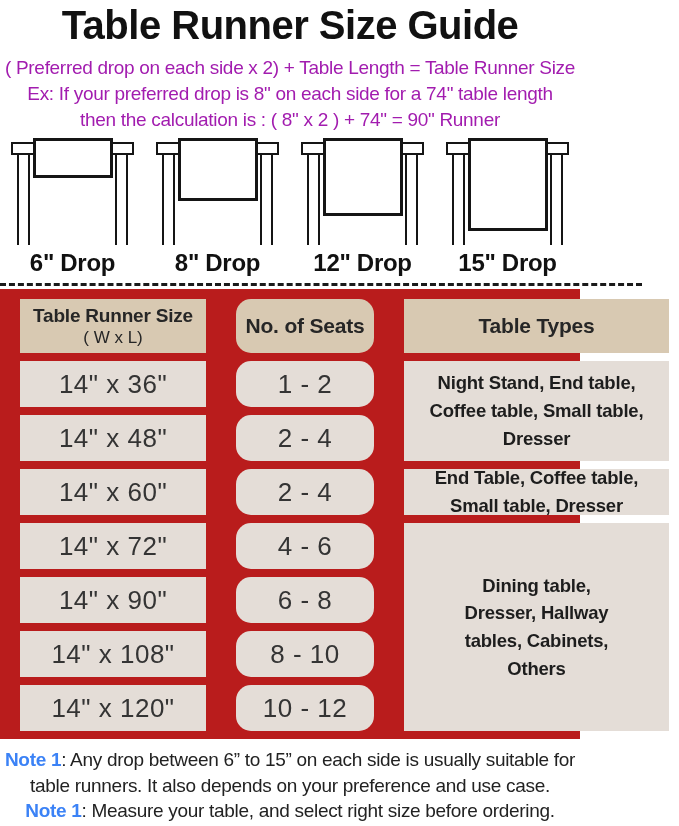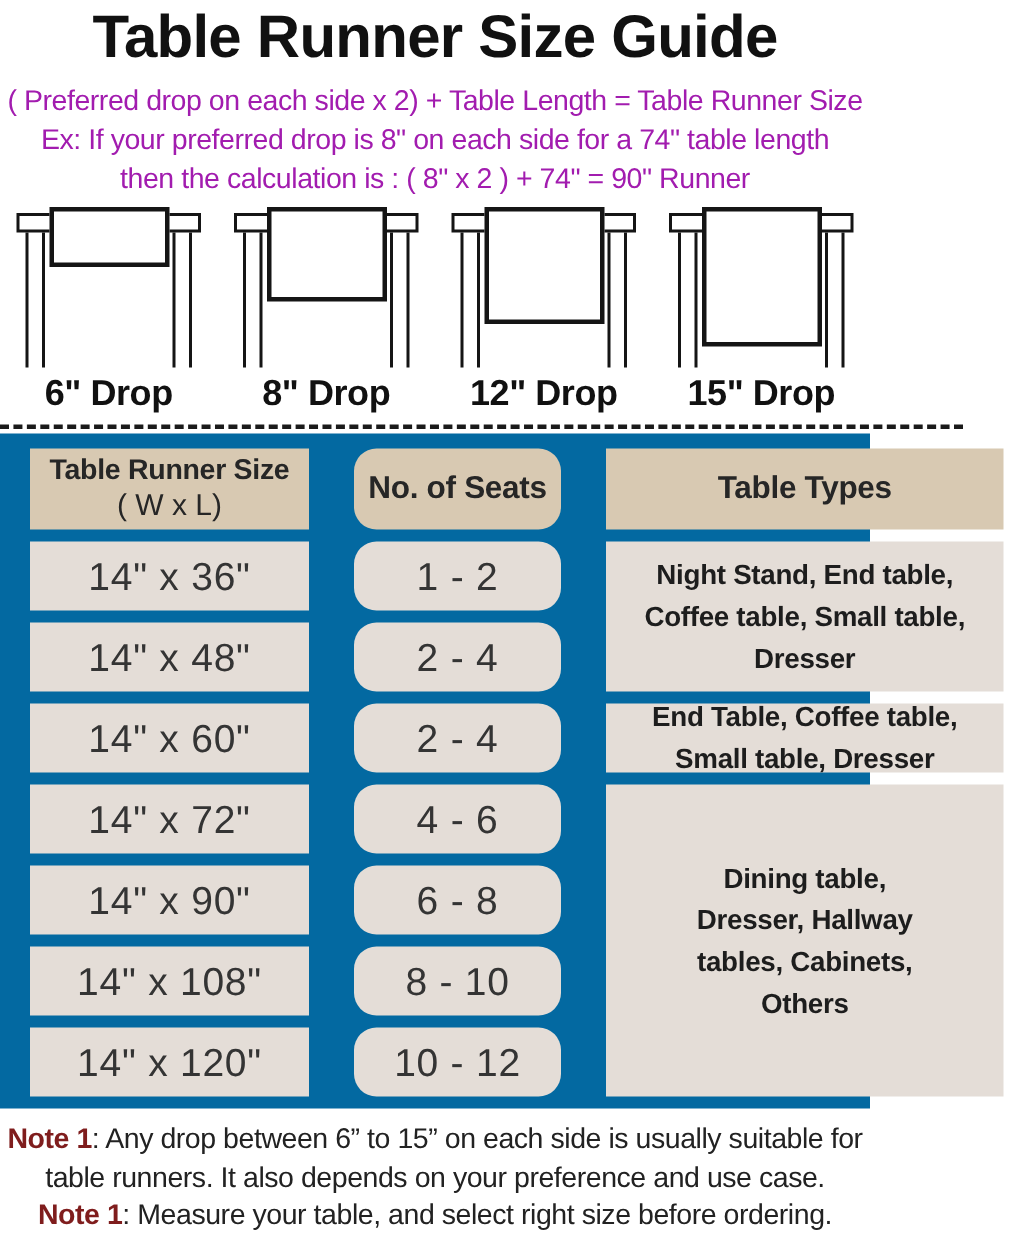--- a/index.html
+++ b/index.html
@@ -56,37 +56,37 @@
     margin-top: 4px; letter-spacing: -0.3px;
   }
 
   
   .dashed-divider {
     width: 642px; margin: 6px auto 0;
     border-top: 3px dashed #1a1a1a; height: 0;
   }
 
   
-  .table-section { background: #0369a1; margin-top: 3px; }
+  .table-section { background: #b91c1c; margin-top: 3px; }
   .size-grid {
     display: grid;
     grid-template-columns: 186px 138px 265px;
     grid-template-rows: 54px repeat(7, 46px);
     column-gap: 30px; row-gap: 8px;
     padding: 10px 0 8px 20px;
   }
   .cell {
     display: flex; flex-direction: column;
     align-items: center; justify-content: center;
     text-align: center;
   }
   .hdr-cell { background: #d8c9b2; color: #262626; }
   .body-cell { background: #e4ddd7; }
   .hdr-title { font-size: 19px; font-weight: 700; letter-spacing: -0.2px; }
-  .hdr-sub { font-size: 20px; font-weight: 400; margin-top: 1px; }
+  .hdr-sub { font-size: 17px; font-weight: 400; margin-top: 1px; }
   .hdr-big { font-size: 21px; font-weight: 700; letter-spacing: -0.2px; }
   .val {
     font-size: 26px; font-weight: 400; color: #343434; letter-spacing: 0.5px;
   }
   .types-text {
     display: block; margin: 0 auto;
     font-size: 18.5px; font-weight: 700; line-height: 1.5; color: #1d1d1d;
     letter-spacing: -0.2px;
   }
   .ta { max-width: 222px; text-align: center; }
@@ -99,21 +99,21 @@
   .types-a { grid-column: 3; grid-row: 2 / span 2; }
   .types-b { grid-column: 3; grid-row: 4; }
   .types-c { grid-column: 3; grid-row: 5 / span 4; }
 
   
   .notes { text-align: center; padding-top: 8px; }
   .note-line {
     font-size: 19px; letter-spacing: -0.3px; color: #222;
     line-height: 1.35; white-space: nowrap;
   }
-  .note-line strong { font-weight: 700; color: #7f1d1d; }
+  .note-line strong { font-weight: 700; color: #3b82f6; }
 </style>
 </head>
 <body>
 
 <div class="page">
 
   <div class="hdr-block">
     <div class="title">Table Runner Size Guide</div>
     <p class="sub">( Preferred drop on each side x 2) + Table Length = Table Runner Size</p>
     <p class="sub">Ex: If your preferred drop is 8" on each side for a 74" table length</p>

